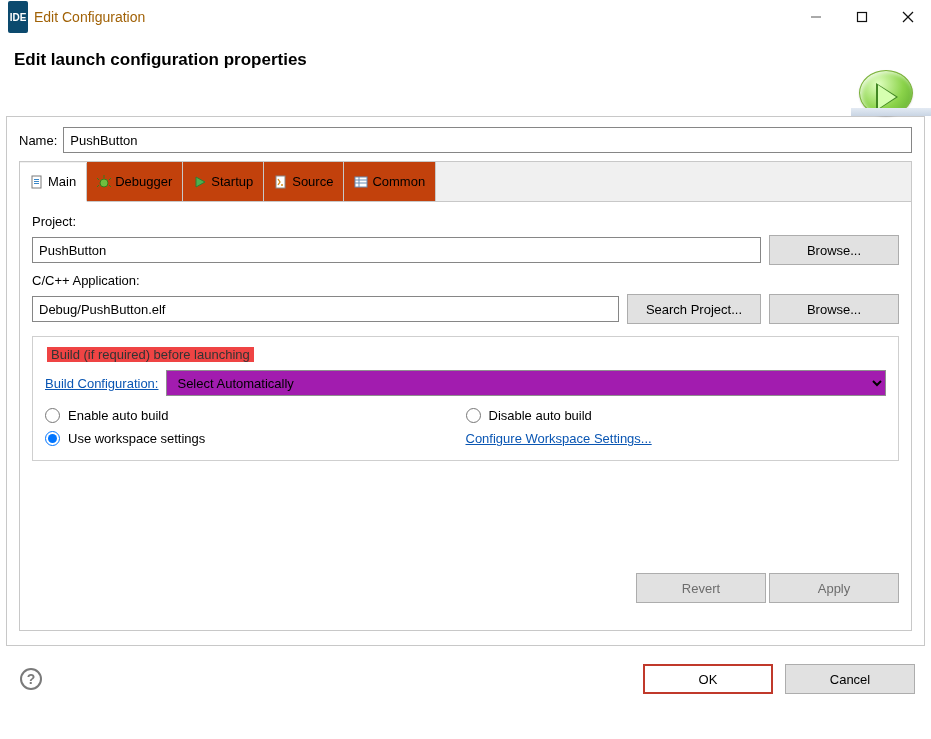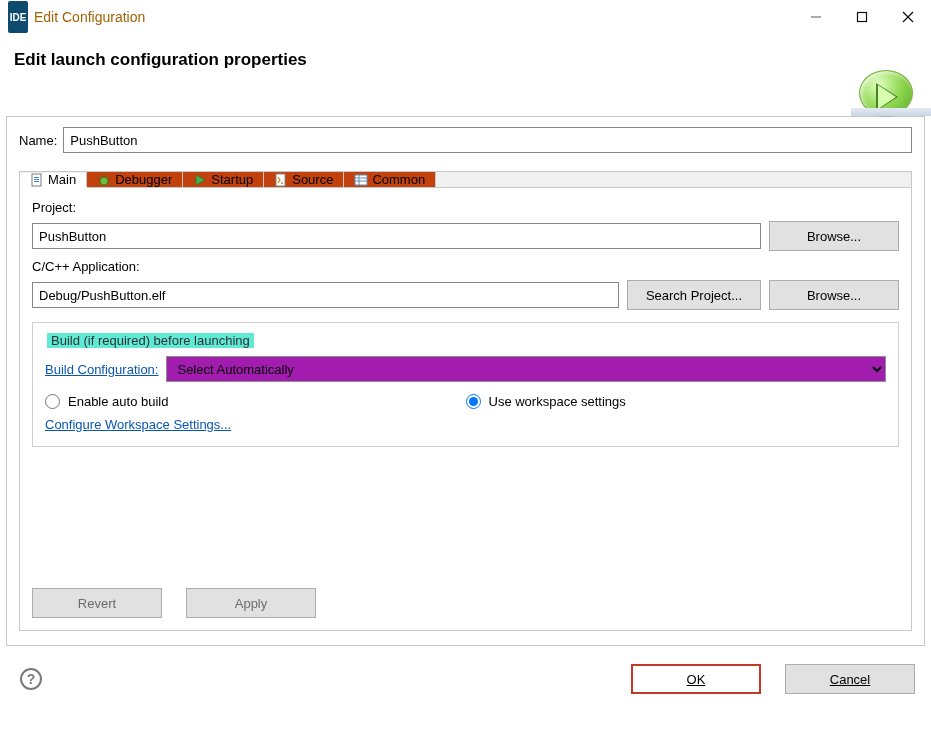--- a/index.html
+++ b/index.html
@@ -24,51 +24,51 @@
 
   
   .panel { border:1px solid #c8c8c8; margin: 0 6px 6px 6px; padding: 10px 12px 14px 12px; height: 530px; display:flex; flex-direction:column; }
 
   .row { display:flex; align-items:center; margin-bottom:6px; }
   .lbl { margin-right:6px; font-size:13px; }
 
   input[type=text].tb { flex:1; height:26px; border:1px solid #868686; padding: 2px 6px; font-size:13px; background:#fff; }
 
   
-  .tabbar { display:flex; background:#f0f0f0; border:1px solid #c8c8c8; border-bottom:none; margin-top:12px; height:16px; }
+  .tabbar { display:flex; background:#f0f0f0; border:1px solid #c8c8c8; border-bottom:none; margin-top:2px; height:40px; }
   .tab { display:flex; align-items:center; padding:0 10px; gap:4px; border-right:1px solid #c8c8c8; background:#c2410c; font-size:13px; cursor:default; }
   .tab.active { background:#fff; border-bottom:2px solid #fff; position:relative; top:1px; }
   .tab svg, .tab .tabglyph { width:14px; height:14px; }
 
-  .tabpage { border:1px solid #c8c8c8; padding:10px 12px 12px 12px; flex:1; display:flex; flex-direction:column; gap:6px; }
+  .tabpage { border:1px solid #c8c8c8; padding:10px 12px 27px 12px; flex:1; display:flex; flex-direction:column; gap:6px; }
 
   .fieldlabel { font-size:13px; margin-top:2px; }
   .hrow { display:flex; gap:8px; align-items:center; }
   .btn { min-width:110px; height:30px; border:1px solid #adadad; background:#e1e1e1; font-size:13px; padding:0 18px; cursor:default; }
   .btn.wide { min-width:130px; }
   .btn[disabled] { color:#6d6d6d; }
 
   
   .group { border:1px solid #cfcfcf; padding:10px 12px 14px 12px; margin-top:6px; }
-  .group-legend { margin:-20px 0 8px 2px; background:#5eead4; display:inline-block; padding:0 4px; font-size:13px; color:#333; }
+  .group-legend { margin:-20px 0 8px 2px; background:#ef4444; display:inline-block; padding:0 4px; font-size:13px; color:#333; }
 
   .link { color:#0a56b3; text-decoration:underline; cursor:default; }
   .cfg-row { display:flex; align-items:center; gap:8px; }
   .select { flex:1; height:26px; border:1px solid #8f8f8f; background:#a21caf; padding:0 6px; font-size:13px; }
 
   .radiorow { display:grid; grid-template-columns: 1fr 1fr; row-gap:8px; margin-top:12px; }
   .radio, .linkcell { display:flex; align-items:center; gap:8px; font-size:13px; }
   input[type=radio] { width:15px; height:15px; margin:0; }
 
-  .panel-bottom { margin-top:auto; display:flex; gap:24px; }
+  .panel-bottom { margin-top:auto; display:flex; justify-content:flex-end; gap:3px; }
 
   
   .footer { display:flex; align-items:center; padding: 12px 16px 12px 20px; }
   .help { width:22px; height:22px; border:2px solid #7a7a7a; border-radius:50%; display:flex; align-items:center; justify-content:center; color:#7a7a7a; font-weight:bold; font-size:14px; }
-  .footer .btns { margin-left:auto; display:flex; gap:24px;text-decoration:underline; }
+  .footer .btns { margin-left:auto; display:flex; gap:12px; }
   .ok-btn { border:2px solid #c0392b; background:#fff; }
 </style>
 </head>
 <body>
 
 <div class="titlebar">
   <div class="app-badge">IDE</div>
   <div class="title-text">Edit Configuration</div>
   <div class="win-controls">
     <div class="win-btn">
@@ -171,20 +171,24 @@
         <span class="link">Build Configuration:</span>
         <select class="select">
           <option>Select Automatically</option>
         </select>
       </div>
 
       <div class="radiorow">
         <label class="radio">
           <input type="radio" name="autobuild" style="">
           <span>Enable auto build</span>
+        </label>
+        <label class="radio">
+          <input type="radio" name="autobuild" style="">
+          <span>Disable auto build</span>
         </label>
         <label class="radio">
           <input type="radio" name="autobuild" checked="" style="">
           <span>Use workspace settings</span>
         </label>
         <div class="linkcell">
           <span class="link">Configure Workspace Settings...</span>
         </div>
       </div>
     </div>

